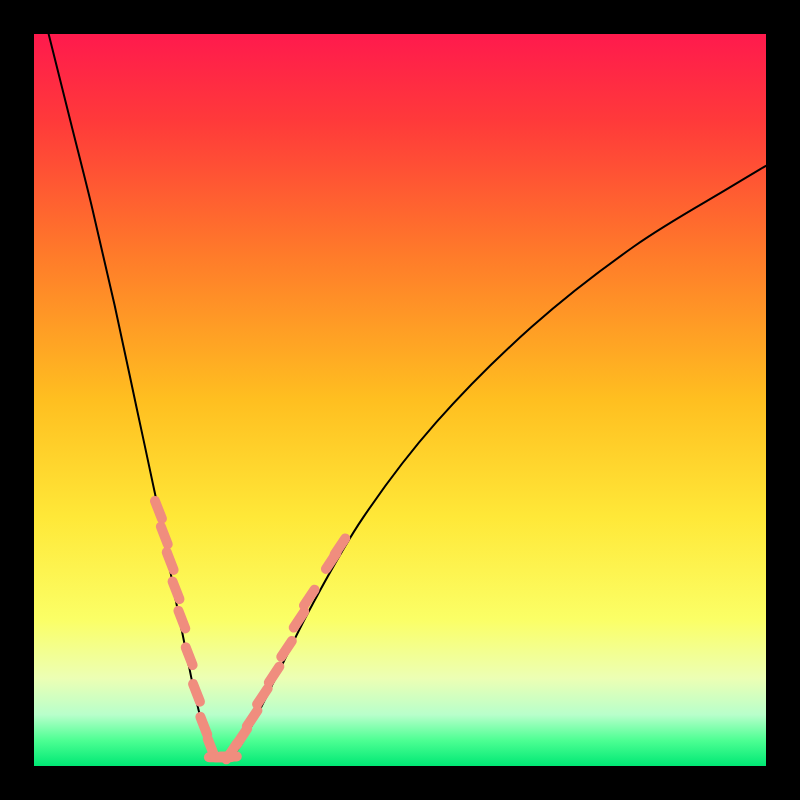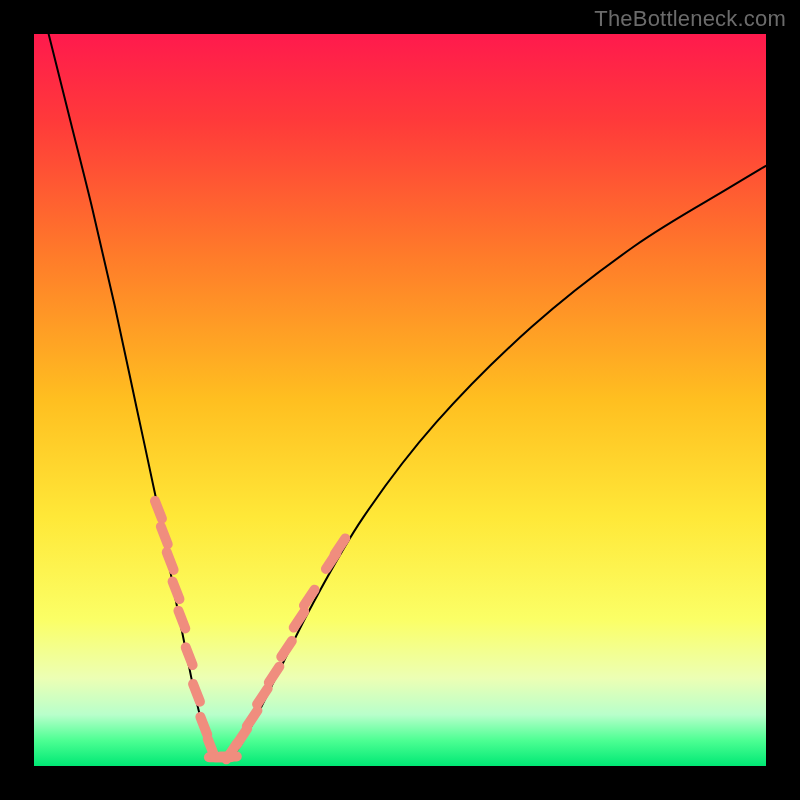--- a/index.html
+++ b/index.html
@@ -43,21 +43,20 @@
     font-size: 22px;
     font-weight: 400;
     letter-spacing: 0.2px;
   }
 </style>
 </head>
 <body>
 
 <div class="stage">
 
-  <div class="watermark">TheBottleneck.com</div>
 
   <div class="plot-area">
 
     <svg class="gradient" viewBox="0 0 100 100" preserveAspectRatio="none">
       <defs>
         <linearGradient id="bg" x1="0" y1="0" x2="0" y2="1">
             <stop offset="0%" stop-color="#ff1a4d"></stop>
             <stop offset="12%" stop-color="#ff3a3a"></stop>
             <stop offset="30%" stop-color="#ff7a2a"></stop>
             <stop offset="50%" stop-color="#ffbf20"></stop>

